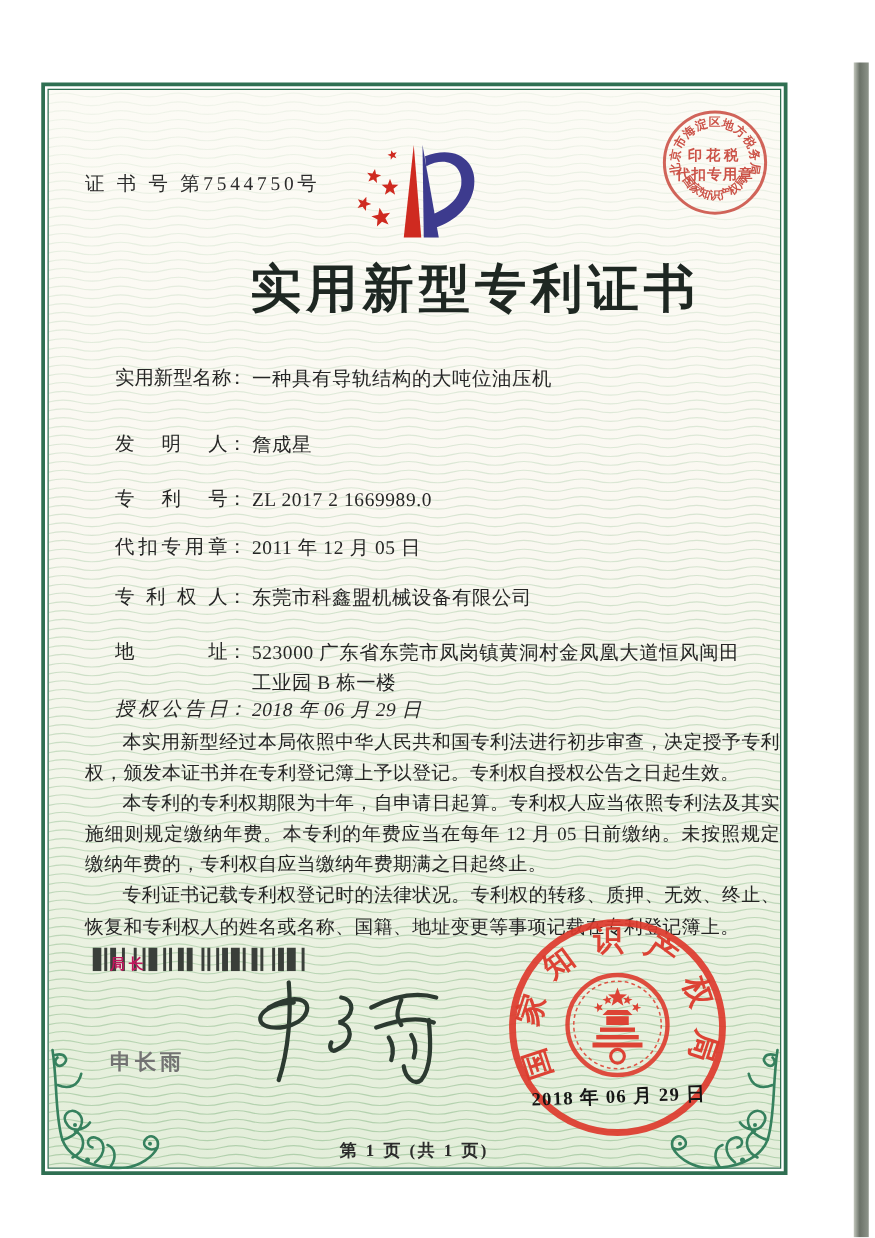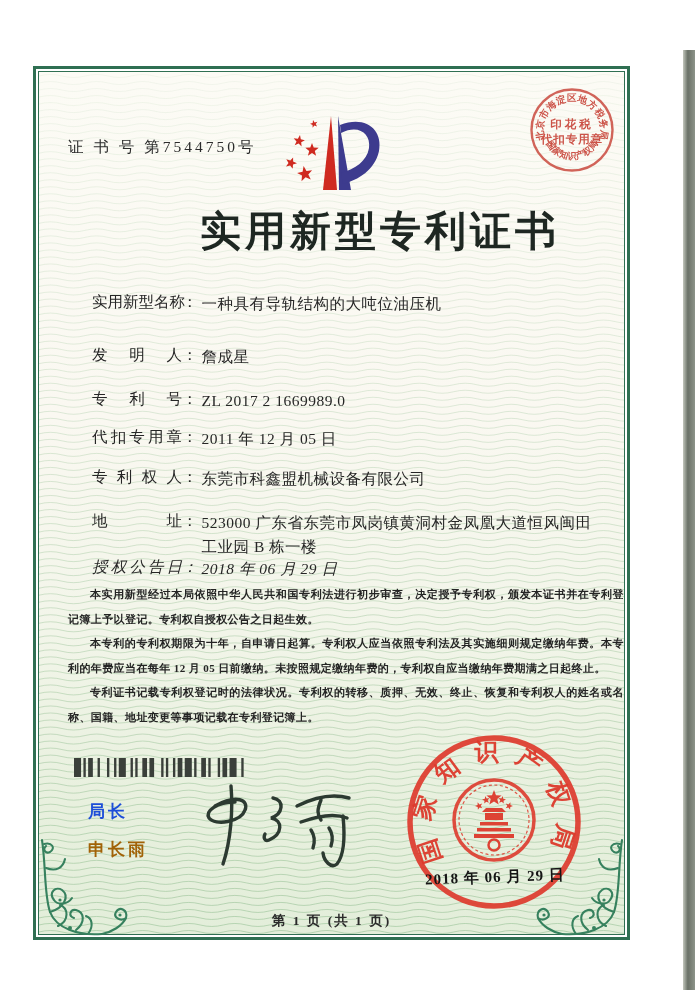--- a/index.html
+++ b/index.html
@@ -16,27 +16,27 @@
   .logo{position:absolute;left:270px;top:110px;}
   .title{position:absolute;left:33px;top:204px;width:694px;text-align:center;
         font-size:41px;font-weight:bold;letter-spacing:4px;color:#1e2722;}
   .fields{position:absolute;left:68px;top:0;width:560px;font-size:15.5px;color:#262626;}
   .field-row{position:absolute;left:0;white-space:nowrap;margin-left:24px;}
   .flabel{display:inline-block;width:90px;text-align:justify;text-align-last:justify;vertical-align:top;}
   .fcolon{margin-right:4px;vertical-align:top;}
   .fvalue{display:inline-block;vertical-align:top;white-space:pre-line;letter-spacing:0.5px;line-height:24px;}
   .fpair2{position:absolute;left:294px;top:0;white-space:nowrap;}
   .paras{position:absolute;left:68px;top:582px;width:556px;}
-  .paras p{margin:0;font-size:11px;line-height:24.6px;text-indent:2em;text-align:justify;
-        letter-spacing:0.4px;color:#242424;font-weight:bold;}
+  .paras p{margin:0;font-size:15px;line-height:24.6px;text-indent:2em;text-align:justify;
+        letter-spacing:0.4px;color:#242424;}
   .barcode{position:absolute;left:74px;top:758px;}
-  .signer-role{position:absolute;left:88px;top:800px;font-family:"Liberation Sans","DejaVu Sans",sans-serif;
-        font-weight:600;font-size:17px;letter-spacing:3px;color:#1d4ed8;}
+  .signer-role{position:absolute;left:88px;top:763px;font-family:"Liberation Sans","DejaVu Sans",sans-serif;
+        font-weight:600;font-size:12px;letter-spacing:3px;color:#be185d;}
   .signer-name{position:absolute;left:88px;top:838px;font-family:Liberation Sans, sans-serif;
-        font-weight:600;font-size:17px;letter-spacing:3px;color:#a16207;}
+        font-weight:600;font-size:17px;letter-spacing:3px;color:#737373;}
   .signature{position:absolute;left:185px;top:776px;}
   .seal{position:absolute;left:404px;top:732px;}
   .seal-date{position:absolute;left:400px;top:868px;width:190px;text-align:center;font-size:15px;
         font-weight:bold;color:#151515;letter-spacing:1px;transform:rotate(-2deg);}
   .footer{position:absolute;left:33px;top:912px;width:597px;text-align:center;font-size:13.5px;
         letter-spacing:2px;color:#2b2b2b;font-weight:bold;}
   .tax-stamp{position:absolute;left:526px;top:84px;opacity:0.92;}
   .flourish{position:absolute;top:838px;}
   .flourish.left{left:36px;}
   .flourish.right{left:534px;transform:scaleX(-1);}

